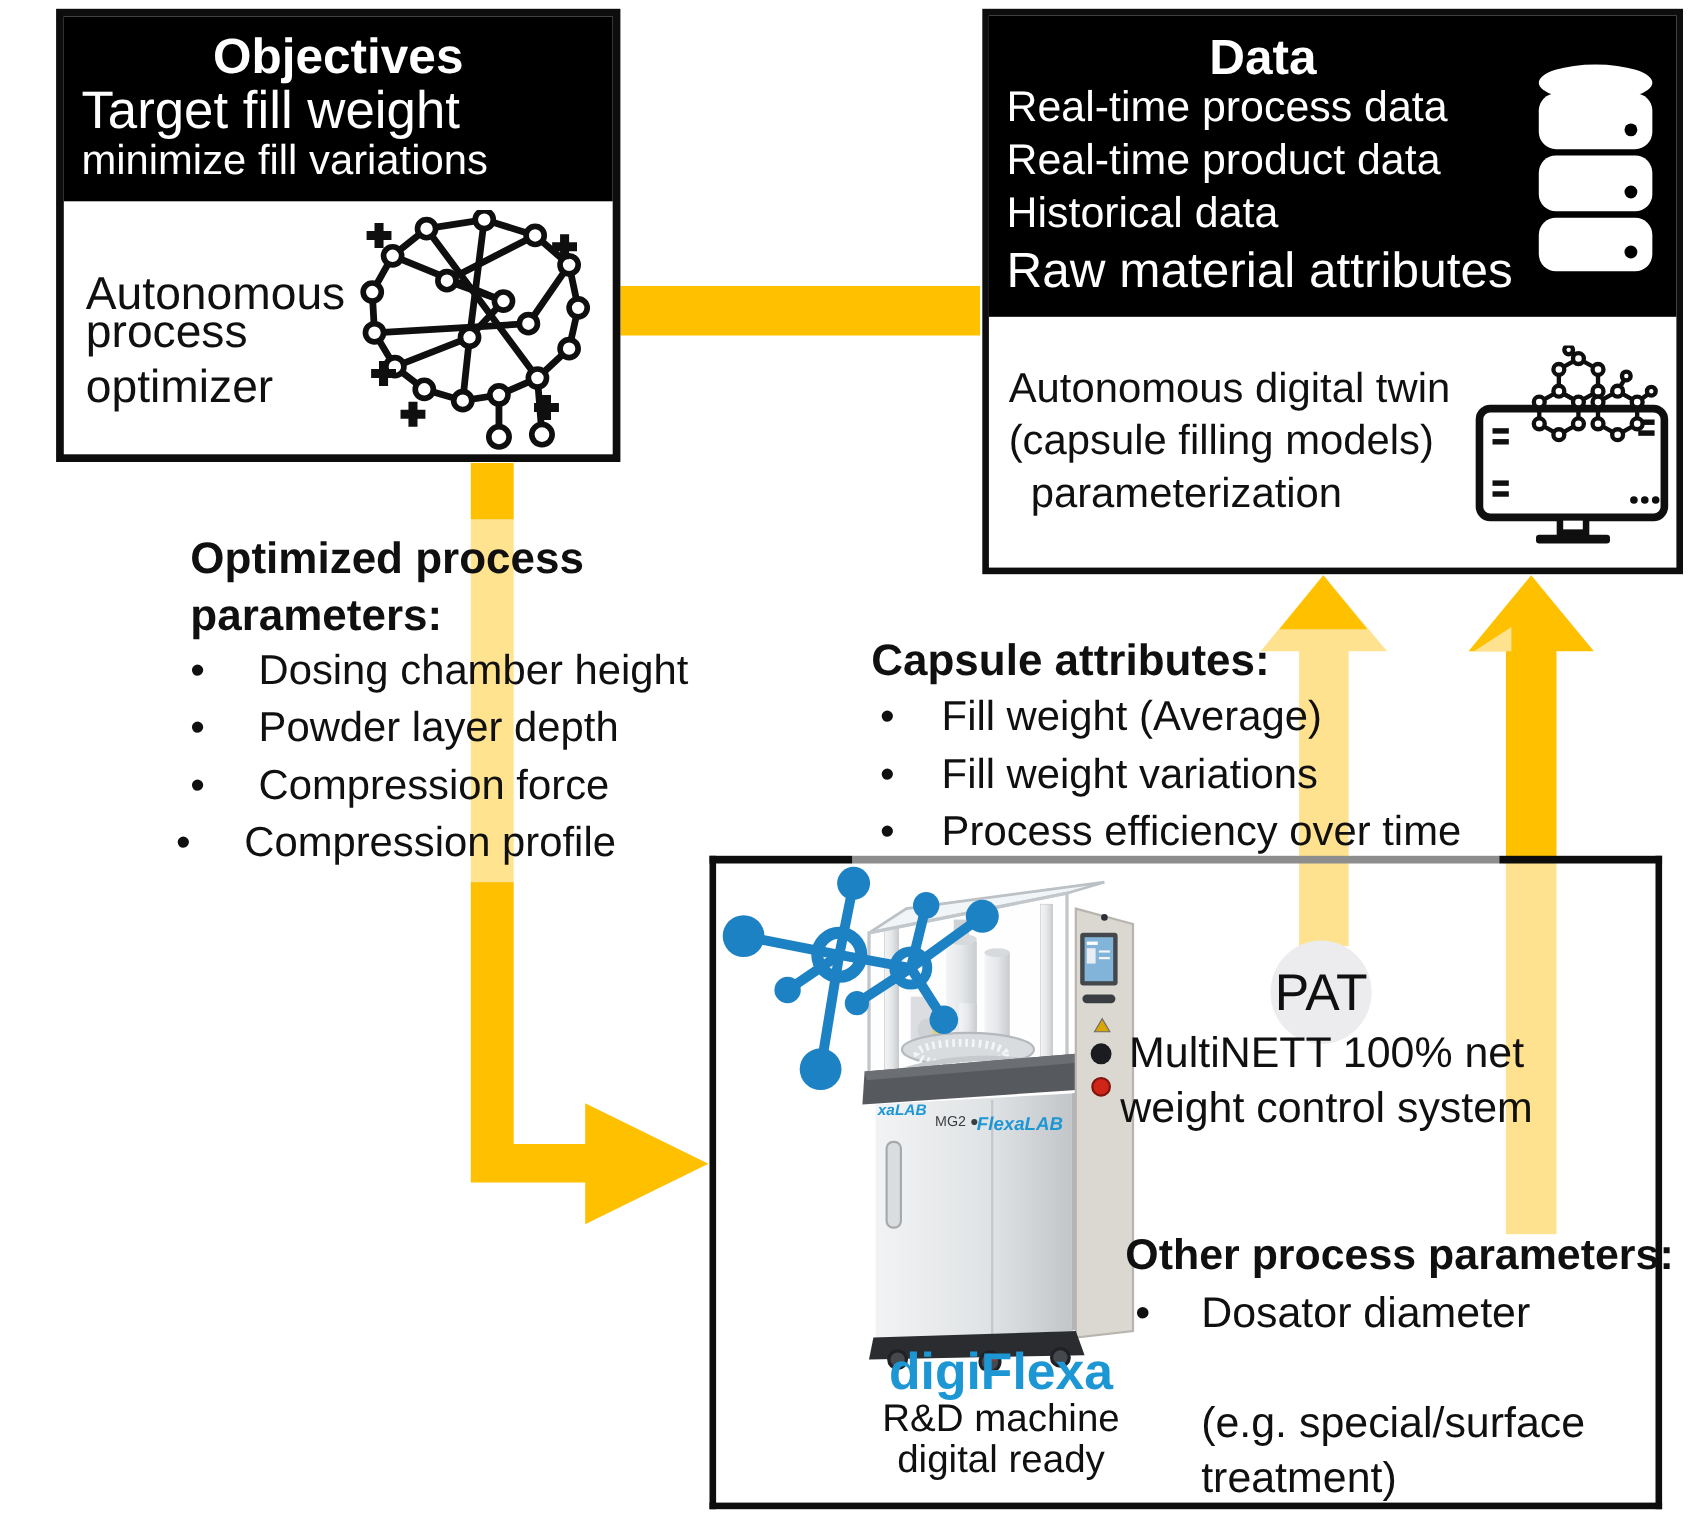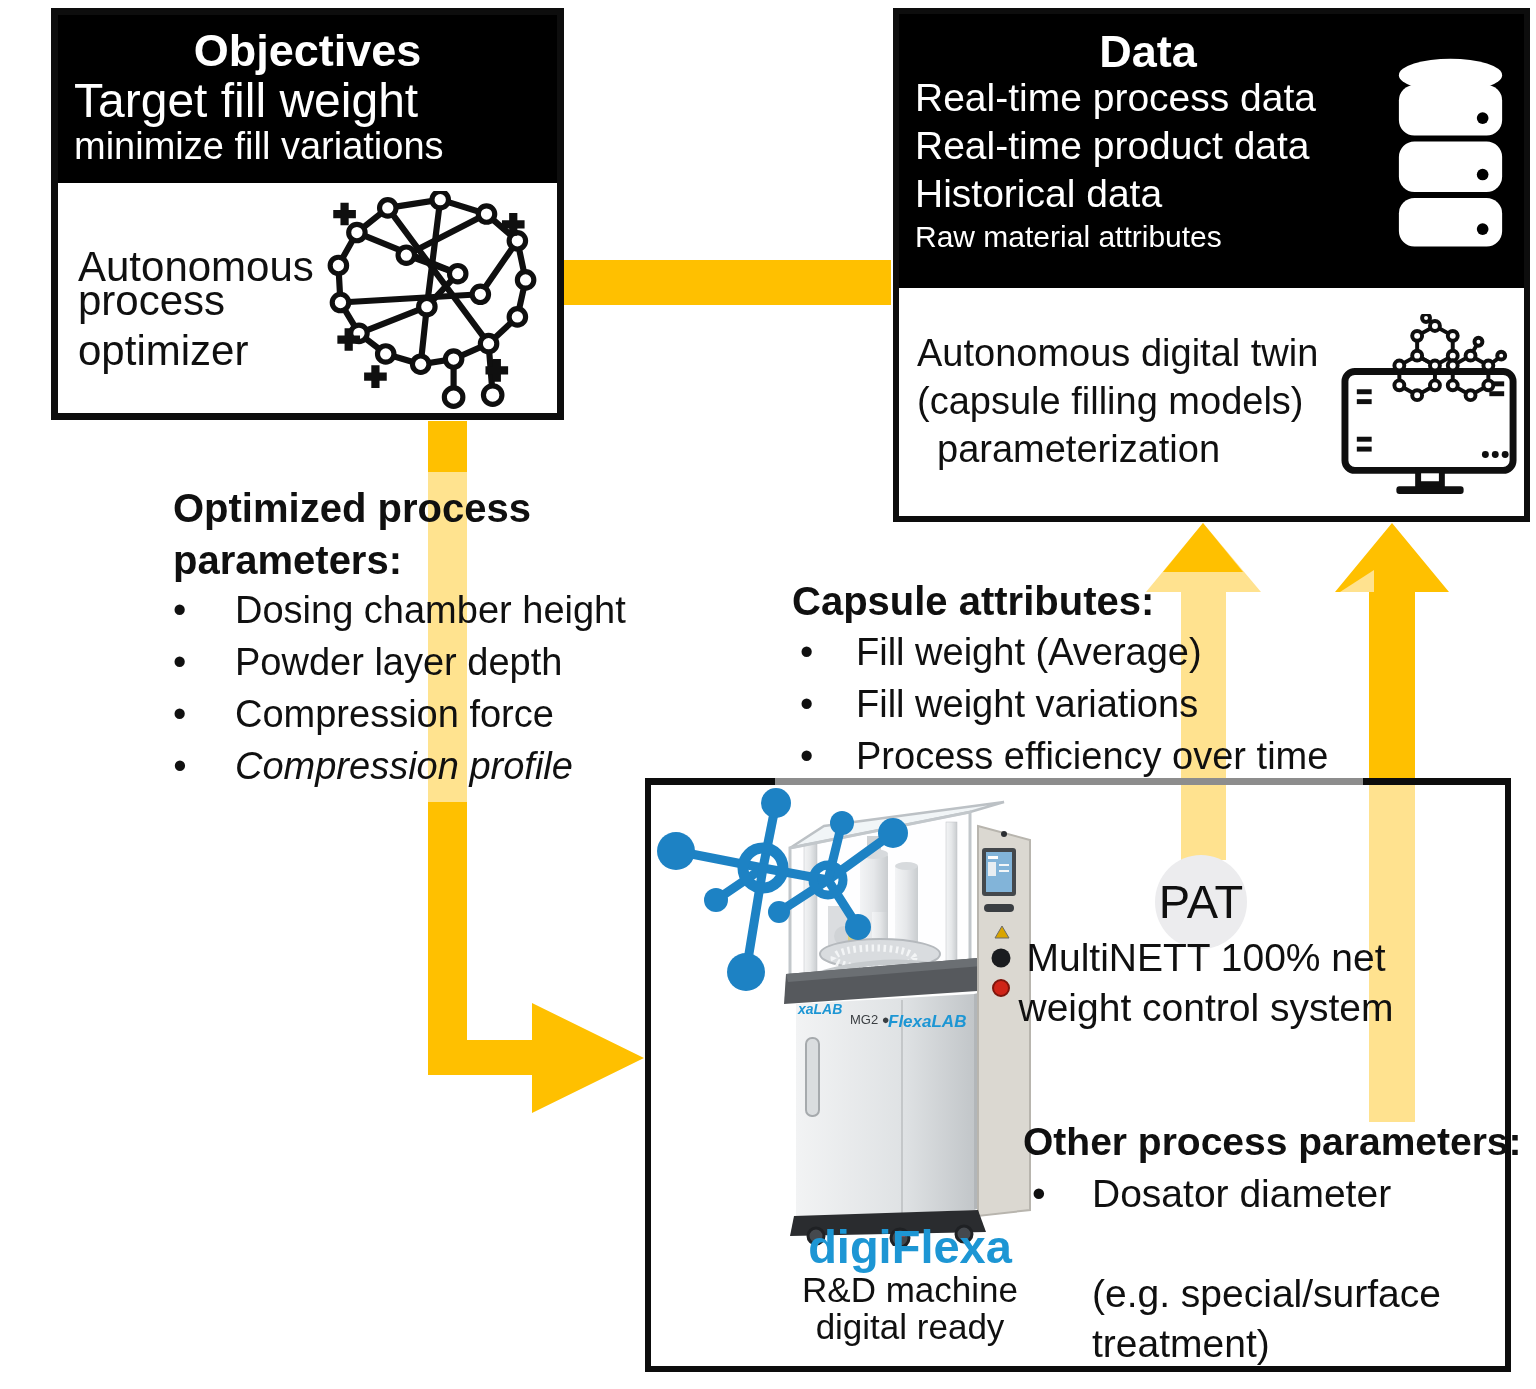--- a/index.html
+++ b/index.html
@@ -103,21 +103,21 @@
       </g>
     </svg>
   </div>
 
   <div class="box layer3" style="left:893px;top:8px;width:637px;height:514px;">
     <div class="box-header" style="height:274px;">
       <div class="t w b ctr" style="left:249px;top:12px;font-size:45px;">Data</div>
       <div class="t w" style="left:16px;top:62px;font-size:39px;">Real-time process data</div>
       <div class="t w" style="left:16px;top:110px;font-size:39px;">Real-time product data</div>
       <div class="t w" style="left:16px;top:158px;font-size:39px;">Historical data</div>
-      <div class="t w" style="left:16px;top:206px;font-size:30px;">Raw material attributes</div>
+      <div class="t w" style="left:16px;top:206px;font-size:45px;">Raw material attributes</div>
 
       <svg class="abs" style="left:496px;top:40px;" width="112" height="206" viewBox="0 0 115 208">
         <ellipse cx="57" cy="20" rx="53" ry="17" fill="#fff"></ellipse>
         <rect x="4" y="30" width="106" height="52" rx="16" fill="#fff"></rect>
         <rect x="4" y="88" width="106" height="52" rx="16" fill="#fff"></rect>
         <rect x="4" y="146" width="106" height="50" rx="16" fill="#fff"></rect>
         <circle cx="90" cy="64" r="6" fill="#000"></circle>
         <circle cx="90" cy="122" r="6" fill="#000"></circle>
         <circle cx="90" cy="178" r="6" fill="#000"></circle>
       </svg>
@@ -172,21 +172,21 @@
       </g>
     </svg>
   </div>
 
   <div>
     <div class="t b layer5" style="left:173px;top:485px;font-size:40px;">Optimized process</div>
     <div class="t b layer5" style="left:173px;top:537px;font-size:40px;">parameters:</div>
     <div class="t li off62 layer5" style="left:235px;top:589px;font-size:38px;">Dosing chamber height</div>
     <div class="t li off62 layer5" style="left:235px;top:641px;font-size:38px;">Powder layer depth</div>
     <div class="t li off62 layer5" style="left:235px;top:693px;font-size:38px;">Compression force</div>
-    <div class="t li off62 layer5" style="left:235px;top:745px;font-size:38px;font-style:italic;">Compression profile</div>
+    <div class="t li off62 layer5" style="left:222px;top:745px;font-size:38px;">Compression profile</div>
   </div>
 
   <div>
     <div class="t b layer5" style="left:792px;top:578px;font-size:40px;">Capsule attributes:</div>
     <div class="t li off56 layer5" style="left:856px;top:631px;font-size:38px;">Fill weight (Average)</div>
     <div class="t li off56 layer5" style="left:856px;top:683px;font-size:38px;">Fill weight variations</div>
     <div class="t li off56 layer5" style="left:856px;top:735px;font-size:38px;">Process efficiency over time</div>
   </div>
 
   <div id="machine-box">

